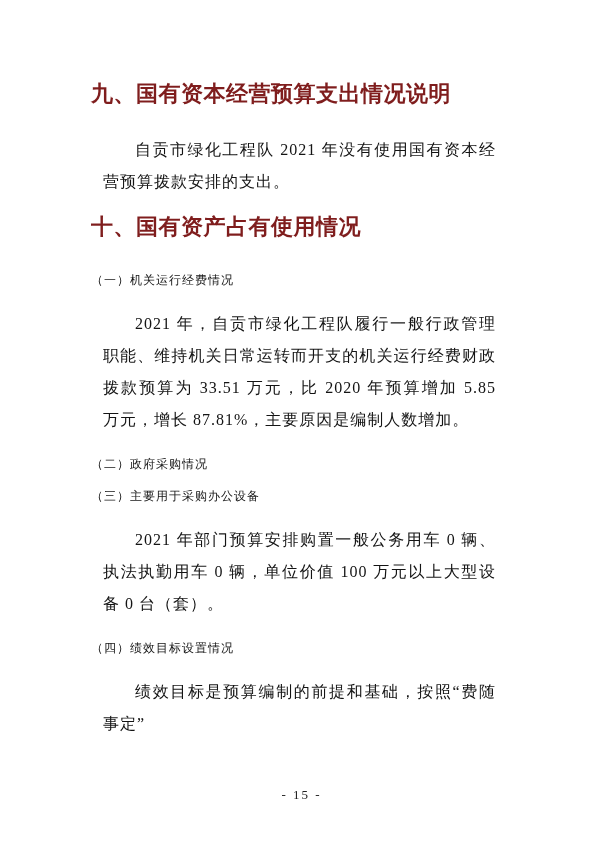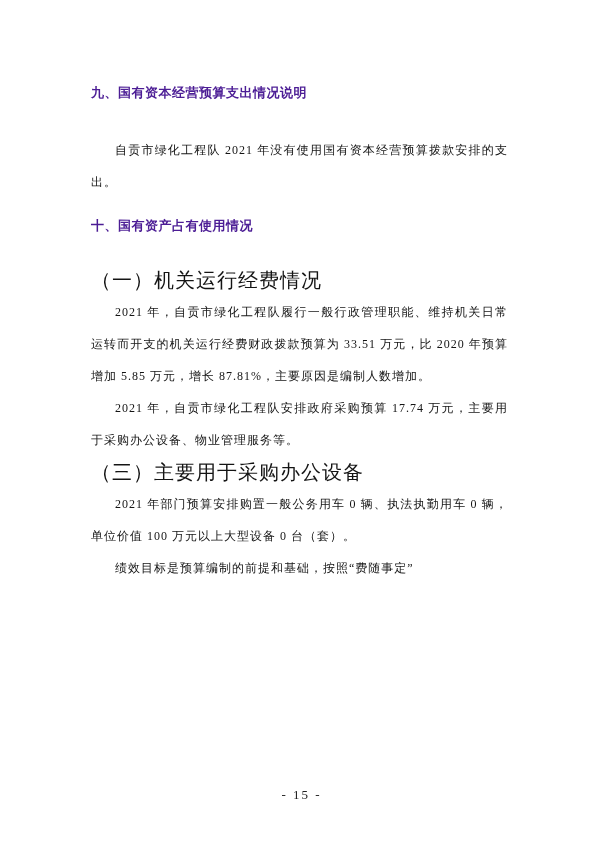--- a/index.html
+++ b/index.html
@@ -22,41 +22,41 @@
     height: 855px;
     background: #ffffff;
   }
   .content {
     position: absolute;
     left: 91px;
     top: 83px;
     width: 417px;
   }
   .heading {
-    font-family: Liberation Mono, monospace;
+    font-family: Liberation Serif, serif;
     font-weight: bold;
-    font-size: 13px;
+    font-size: 22px;
     line-height: 22px;
     letter-spacing: 0.5px;
-    color: #4c1d95;
+    color: #7f1d1d;
   }
   .heading-1 { margin: 0 0 29px 0; }
   .heading-2 { margin: 18px 0 26px 0; }
   .para {
-    font-size: 12px;
+    font-size: 16px;
     line-height: 32px;
     letter-spacing: 1px;
     text-align: justify;
     text-justify: inter-character;
     text-indent: 2em;
-    margin: 0;
+    margin: 12px;
     word-break: break-all;
   }
   .subheading {
-    font-size: 20px;
+    font-size: 12px;
     line-height: 32px;
     letter-spacing: 1px;
     margin: 0;
     text-indent: -0.5em;  
     padding-left: 0.5em;
   }
   .footer {
     position: absolute;
     left: 0;
     top: 787px;
@@ -77,27 +77,28 @@
     <div class="heading heading-1">九、国有资本经营预算支出情况说明</div>
 
     <p class="para">自贡市绿化工程队 2021 年没有使用国有资本经营预算拨款安排的支出。</p>
 
     <div class="heading heading-2">十、国有资产占有使用情况</div>
 
     <p class="subheading">（一）机关运行经费情况</p>
 
     <p class="para">2021 年，自贡市绿化工程队履行一般行政管理职能、维持机关日常运转而开支的机关运行经费财政拨款预算为 33.51 万元，比 2020 年预算增加 5.85 万元，增长 87.81%，主要原因是编制人数增加。</p>
 
+    <p class="subheading">（二）政府采购情况</p>
 
-    <p class="para">2021 年，自贡市绿化工程队安排政府采购预算 17.74 万元，主要用于采购办公设备、物业管理服务等。</p>
 
     <p class="subheading">（三）主要用于采购办公设备</p>
 
 
     <p class="para">2021 年部门预算安排购置一般公务用车 0 辆、执法执勤用车 0 辆，单位价值 100 万元以上大型设备 0 台（套）。</p>
 
+    <p class="subheading">（四）绩效目标设置情况</p>
 
     <p class="para">绩效目标是预算编制的前提和基础，按照“费随事定”</p>
 
   </div>
 
   <div class="footer">- 15 -</div>
 </div>
 
 </body></html>

